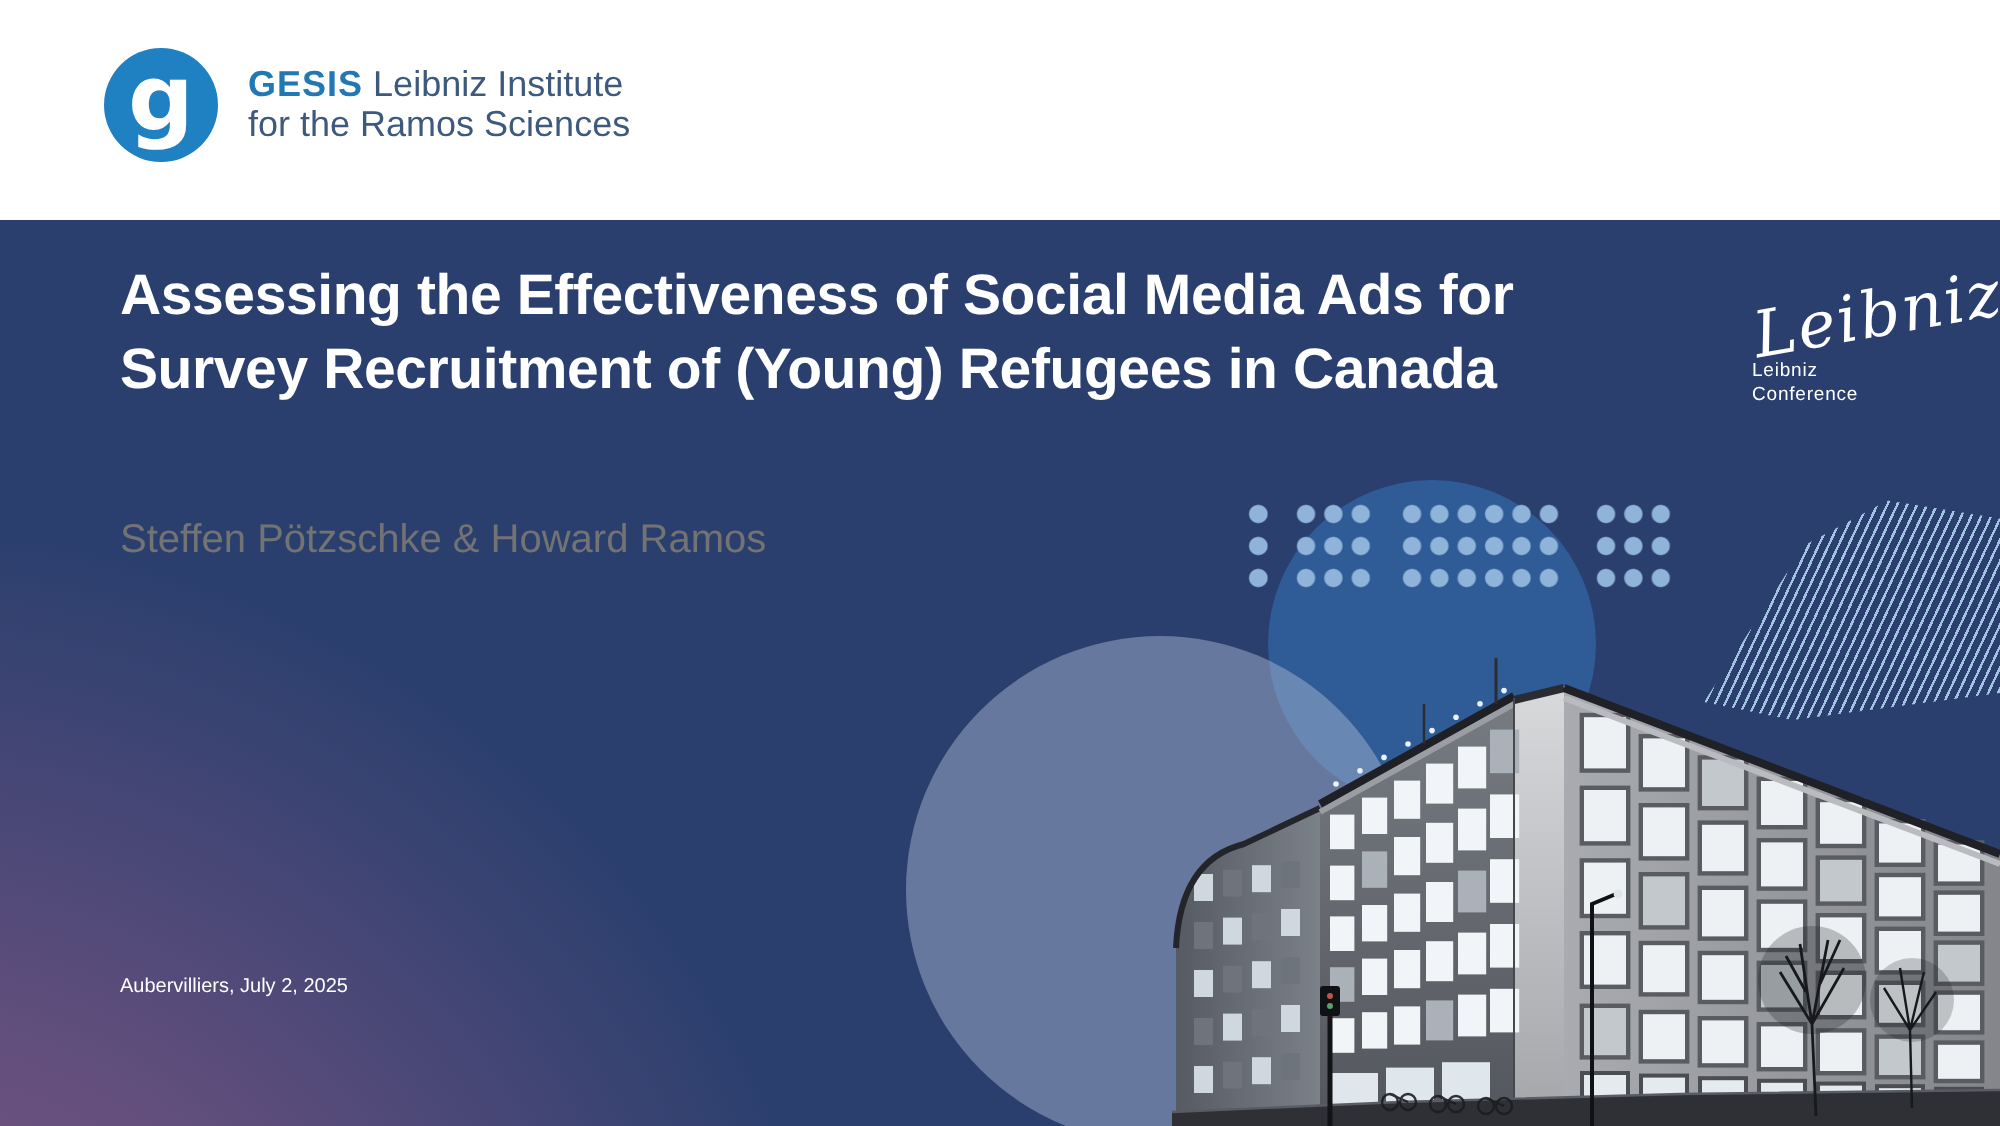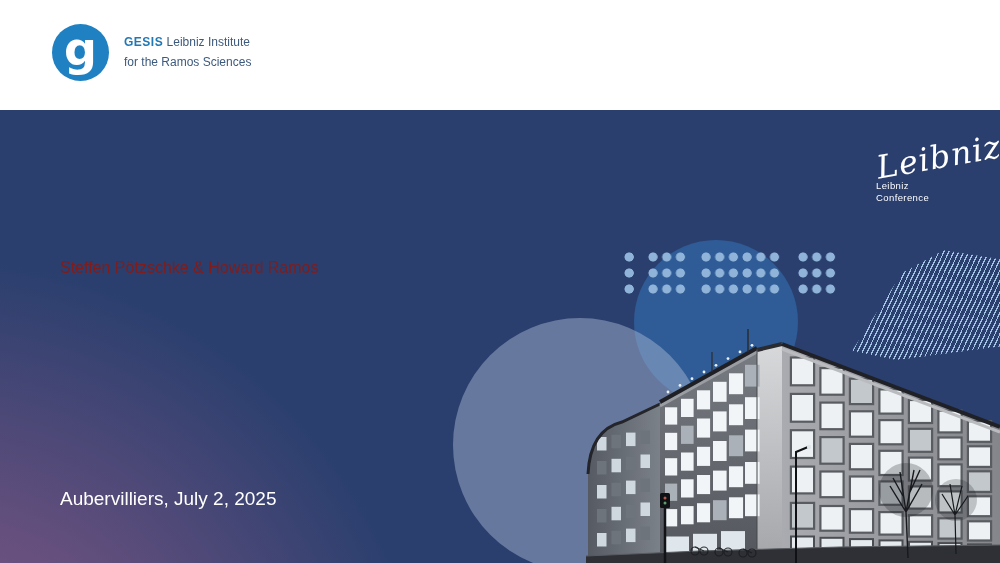--- a/index.html
+++ b/index.html
@@ -6,21 +6,21 @@
   .slide{position:relative;width:1000px;height:563px;overflow:hidden;
          font-family:"Liberation Sans",sans-serif;background:#fff;}
 
   
   .topbar{position:absolute;top:0;left:0;width:100%;height:110px;background:#ffffff;z-index:5;}
   .brand{position:absolute;left:52px;top:24px;display:flex;align-items:center;gap:15px;}
   .brand-circle{width:57px;height:57px;border-radius:50%;background:#1f80c2;color:#fff;
                 display:flex;align-items:center;justify-content:center;
                 font-family:"DejaVu Sans",sans-serif;font-weight:bold;font-size:46px;line-height:1;
                 padding-bottom:8px;box-sizing:border-box;}
-  .brand-text{font-size:12px;line-height:19.5px;color:#3d5a7d;}
+  .brand-text{font-size:18px;line-height:19.5px;color:#3d5a7d;}
   .brand-text .b-bold{color:#2278b5;font-weight:bold;letter-spacing:0.5px;}
 
   
   .main-bg{position:absolute;left:0;top:110px;width:1000px;height:453px;
     background:
       radial-gradient(circle 820px at -60px 640px,
         rgba(200,110,150,0.60) 0%, rgba(195,105,150,0.38) 28%, rgba(195,105,150,0) 60%),
       #2a3f6e;
     z-index:0;}
 
@@ -43,32 +43,32 @@
   .lines-patch{position:absolute;left:852px;top:248px;width:148px;height:112px;z-index:1;
     background:repeating-linear-gradient(115deg,rgba(0,0,0,0) 0 3.3px,#a3c3e4 3.3px 4.5px);
     clip-path:polygon(0% 92%,34% 22%,62% 2%,100% 10%,100% 88%,30% 100%);}
 
   
   .building{position:absolute;left:0;top:0;z-index:4;pointer-events:none;}
 
   
   .title{position:absolute;left:60px;top:130px;z-index:6;color:#ffffff;
          font-size:28.5px;font-weight:bold;line-height:37px;letter-spacing:-0.2px;}
-  .authors{position:absolute;left:60px;top:259px;z-index:6;color:#7f1d1d;font-size:16px;}
+  .authors{position:absolute;left:60px;top:259px;z-index:6;color:#737373;font-size:20px;}
 
   .leibniz{position:absolute;left:868px;top:138px;width:125px;z-index:6;color:#fff;}
   .leibniz-script{display:inline-block;font-family:"DejaVu Serif",serif;font-style:italic;
                   font-size:32px;transform:rotate(-10deg);letter-spacing:1px;margin-left:8px;}
   .leibniz-caption{font-size:9.5px;line-height:11.5px;letter-spacing:0.4px;margin-top:4px;margin-left:8px;}
 
   .footer{position:absolute;left:60px;top:480px;z-index:6;color:#fff;}
   .conf{font-size:19.5px;font-weight:bold;letter-spacing:0.1px;}
   .conf sup{font-size:11.5px;}
   .conf .conf-rest{margin-left:5px;}
-  .date{font-size:19px;margin-top:8px;font-weight:normal;}
+  .date{font-size:10px;margin-top:8px;font-weight:normal;}
 </style>
 </head>
 <body>
 
 <div class="slide">
 
   <div class="topbar">
     <div class="brand">
       <div class="brand-circle">
         <span>g</span>
@@ -304,20 +304,24 @@
     <circle cx="906" cy="490" r="27" fill="rgba(24,27,32,0.25)"></circle>
     <circle cx="956" cy="500" r="21" fill="rgba(24,27,32,0.22)"></circle>
     <g stroke="#17191d" stroke-width="1.4" fill="none">
       <path d="M908,558 L906,512 M906,512 L890,486 M906,512 L900,472 M906,512 L914,470 M906,512 L922,484 M903,496 L893,478 M910,492 L920,470"></path>
     </g>
     <g stroke="#17191d" stroke-width="1.2" fill="none">
       <path d="M956,554 L955,515 M955,515 L942,494 M955,515 L950,484 M955,515 L962,486 M955,515 L968,496"></path>
     </g>
   </svg>
 
+  <div class="title">
+    <div>Assessing the Effectiveness of Social Media Ads for</div>
+    <div>Survey Recruitment of (Young) Refugees in Canada</div>
+  </div>
 
   <div class="authors">Steffen Pötzschke &amp; Howard Ramos</div>
 
   <div class="leibniz">
     <span class="leibniz-script">Leibniz</span>
     <div class="leibniz-caption">
       <div>Leibniz</div>
       <div>Conference</div>
     </div>
   </div>

